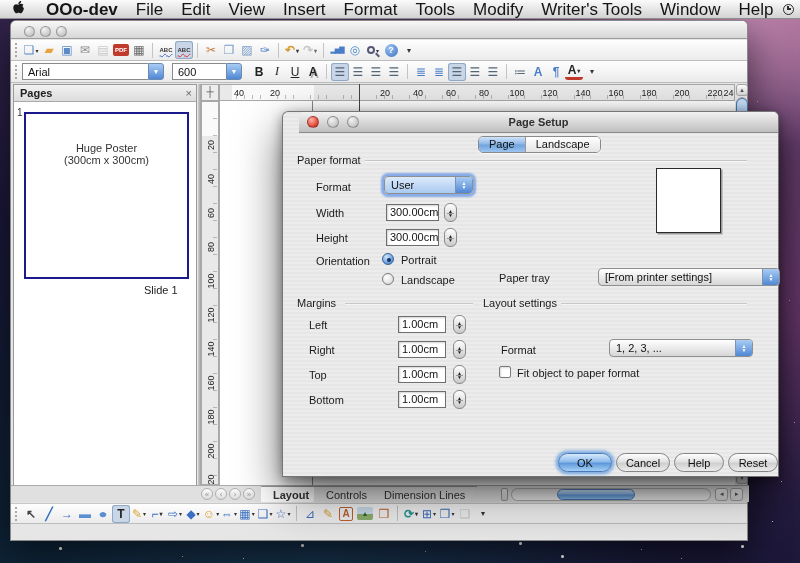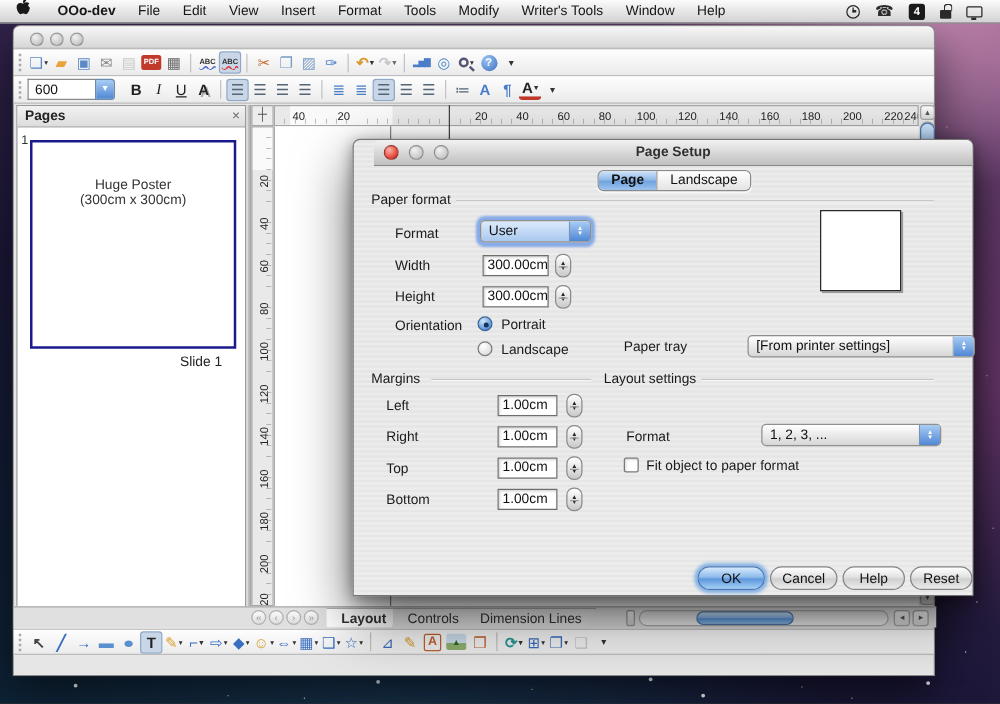--- a/index.html
+++ b/index.html
@@ -13,21 +13,21 @@
  linear-gradient(205deg,#8a5680 0%,#5d3a66 16%,#34244c 40%,#1b1738 62%,#121c34 80%,#0d2336 100%)}
 #stars{position:absolute;width:1px;height:1px;background:transparent;border-radius:50%;
  box-shadow:60px 548px 0 1px #fff,182px 556px 0 #ddd,302px 545px 0 1px #eee,425px 551px 0 #ccc,
  520px 543px 0 1px #fff,641px 549px 0 #ddd,703px 530px 0 1px #eee,772px 521px 0 #fff,
  789px 300px 0 #eab,762px 205px 0 1px #fdd,30px 521px 0 #ccd,121px 536px 0 1px #eee,
  243px 558px 0 #fff,362px 533px 0 #dde,562px 556px 0 1px #fff,681px 558px 0 #dde,
  742px 546px 0 1px #eee,781px 481px 0 #fff,794px 422px 0 #dcc,757px 101px 0 #fca}
 
 #menubar{position:absolute;left:0;top:0;width:800px;height:19px;display:flex;align-items:center;
  background:linear-gradient(#fbfbfb,#d2d2d2);border-bottom:1px solid #8e8e8e}
-.mi{padding:0 9px;font-size:11px;color:#151515;line-height:19px;white-space:nowrap}
+.mi{padding:0 9px;font-size:17px;color:#151515;line-height:19px;white-space:nowrap}
 .mi.app{font-weight:bold}
 #mb-right{margin-left:auto;display:flex;align-items:center;gap:12px;padding-right:14px}
 .clock{width:11px;height:11px;border:1.5px solid #2a2a2a;border-radius:50%;position:relative}
 .clock::before{content:"";position:absolute;left:3.5px;top:1px;width:1.5px;height:4px;background:#2a2a2a}
 .clock::after{content:"";position:absolute;left:3.5px;top:3.5px;width:3.5px;height:1.5px;background:#2a2a2a}
 .inputmenu{width:13px;height:13px;background:#1a1a1a;border-radius:2.5px;color:#fff;font-size:9px;
  display:flex;align-items:center;justify-content:center;font-weight:bold}
 .lock{width:9px;height:7px;background:#2a2a2a;border-radius:1px;position:relative;margin-top:5px}
 .lock::before{content:"";position:absolute;left:3px;top:-5px;width:5px;height:5px;border:1.5px solid #2a2a2a;
  border-bottom:none;border-radius:3px 3px 0 0}
@@ -101,21 +101,21 @@
 #dlg{position:absolute;left:282px;top:111px;width:497px;height:366px;border-radius:6px 6px 0 0;
  border:1px solid rgba(0,0,0,.5);box-shadow:0 18px 45px rgba(0,0,0,.6),0 3px 12px rgba(0,0,0,.4);
  background:repeating-linear-gradient(0deg,#ececec 0 2px,#e6e6e6 2px 4px)}
 #dlgtb{position:absolute;left:16px;top:0;right:0;height:21px;border-radius:5px 5px 0 0;
  background:linear-gradient(#f2f2f2,#bfbfbf);border-bottom:1px solid #8a8a8a;text-align:center}
 #dlgtb .t{font-size:11px;font-weight:bold;color:#303030;line-height:21px}
 .dtl{position:absolute;top:4px;width:12px;height:12px;border-radius:50%;border:1px solid rgba(0,0,0,.3)}
 .seg{position:absolute;display:flex;height:17px;border:1px solid #8a8a8a;border-radius:5px;overflow:hidden;
  background:#fff;box-shadow:0 1px 1px rgba(255,255,255,.8)}
 .seg span{font-size:11px;line-height:15px;padding:0 10px;color:#111}
-.seg .on{background:linear-gradient(#cfe3f8,#8db6e8 48%,#6fa2dd 52%,#9cc4f0);font-weight:bold}
+.seg .on{background:linear-gradient(#cfe3f8,#8db6e8 48%,#6fa2dd 52%,#9cc4f0);font-weight:normal}
 .seg .off{background:linear-gradient(#fff,#e4e4e4);border-left:1px solid #999}
 .glabel{position:absolute;font-size:11px;color:#1a1a1a;white-space:nowrap}
 .hair{position:absolute;height:1px;background:#c6c6c6;box-shadow:0 1px 0 #f6f6f6}
 .flabel{position:absolute;font-size:11px;color:#1a1a1a;white-space:nowrap}
 .spin{position:absolute;height:17px;background:#fff;border:1px solid #6e6e6e;font-size:11px;color:#111;
  padding:1px 3px 0;box-shadow:inset 1px 1px 2px rgba(0,0,0,.18)}
 .stepper{position:absolute;width:13px;height:19px;border:1px solid #8a8a8a;border-radius:6px;
  background:linear-gradient(#fff,#c9c9c9);display:flex;flex-direction:column;align-items:center;justify-content:center}
 .stepper i{font-style:normal;font-size:5px;line-height:4px;color:#222}
 .stepper::after{content:"";position:absolute;left:2px;right:2px;top:9px;height:1px;background:#9a9a9a}
@@ -220,20 +220,24 @@
           <span class="helpchip">?</span>
         </span>
     <span class="tbi" style="color:#333">
           <span style="font-size:8px">▾</span>
         </span>
   </div>
 
   <div class="toolbar" style="top:40px;height:22px">
     <span class="grip"></span>
     <span class="combo">
+      <span class="field" style="width:126px">Arial</span>
+      <span class="cap">▼</span>
+    </span>
+    <span class="combo">
       <span class="field" style="width:54px">600</span>
       <span class="cap">▼</span>
     </span>
     <span class="tbi" style="color:#222;font-weight:bold">
           <span>B</span>
         </span>
     <span class="tbi" style="color:#222;font-style:italic;font-family:'Liberation Serif',serif">
           <span>I</span>
         </span>
     <span class="tbi" style="color:#222;text-decoration:underline">

